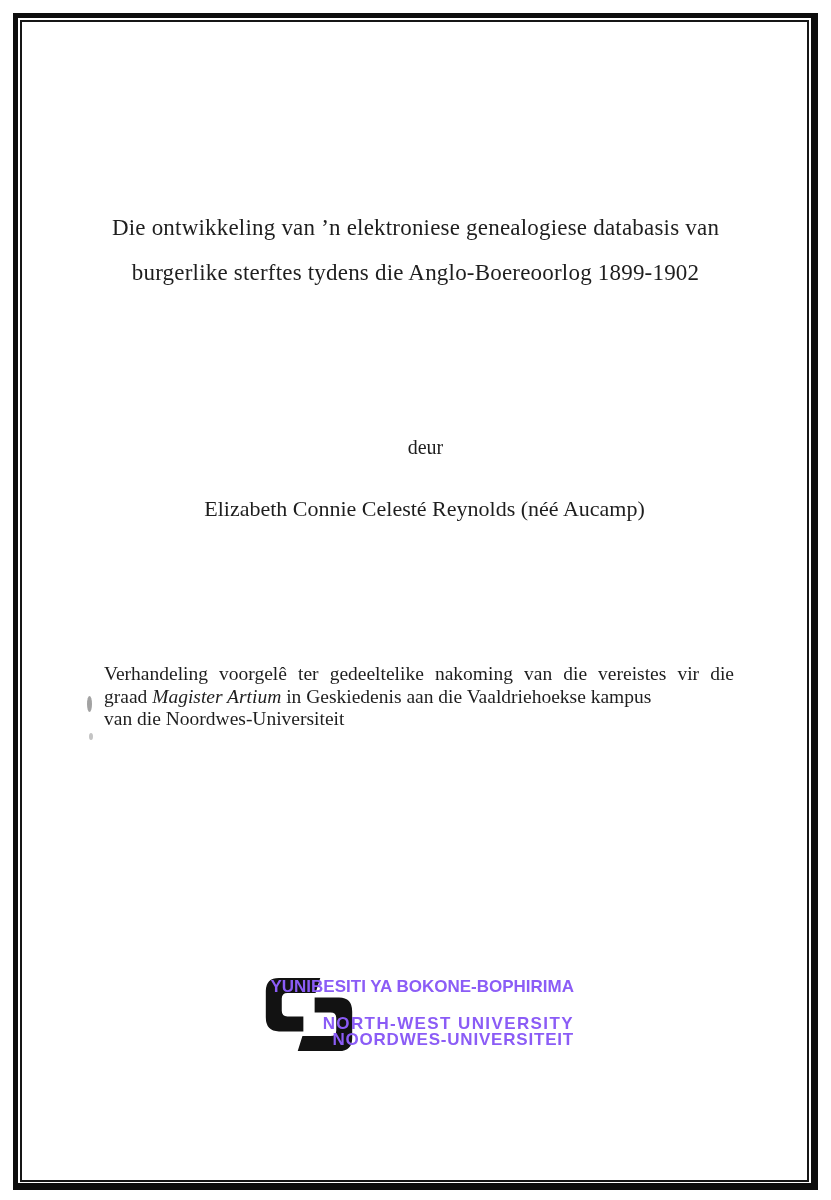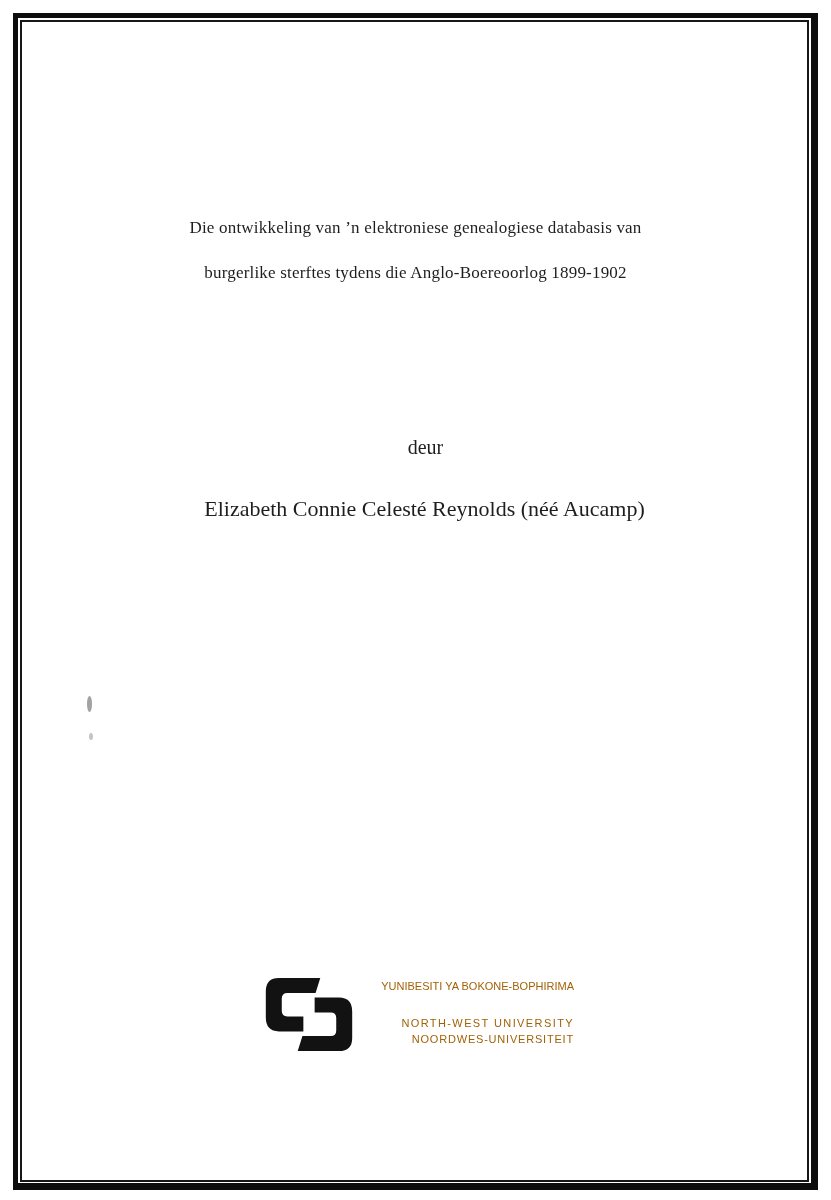--- a/index.html
+++ b/index.html
@@ -22,21 +22,21 @@
     border:5px solid var(--frame);
     border-right-width:7px;border-bottom-width:7px;
   }
   .frame-inner{
     position:absolute;left:20px;top:20px;right:22px;bottom:18px;
     border:2px solid #171717;
   }
   .title{
     position:absolute;left:40px;right:40px;top:205px;
     text-align:center;
-    font-size:17px;line-height:45px;
+    font-size:23px;line-height:45px;
     letter-spacing:0.2px;
   }
   .byline{
     position:absolute;left:0;right:0;top:436px;
     text-align:center;
     padding-left:20px;
     font-size:20px;
   }
   .author{
     position:absolute;left:0;right:0;top:496px;
@@ -59,23 +59,23 @@
   }
   .logo{
     position:absolute;left:257px;top:976px;width:330px;height:80px;
   }
   .logo-mark{position:absolute;left:0;top:0;}
   .logo-mark path{fill:#121212;}
   .logo-text{
     position:absolute;left:61px;top:3px;width:256px;
     text-align:right;direction:rtl;
     font-family:"Liberation Sans", sans-serif;
-    font-weight:400;
-    font-size:11px;line-height:15.9px;
-    color:#a16207;
+    font-weight:700;
+    font-size:17px;line-height:15.9px;
+    color:#8b5cf6;
     white-space:nowrap;
   }
   .logo-text .ls1{letter-spacing:1.4px;margin-top:21px;}
   .logo-text .ls2{letter-spacing:0.8px;}
   .speck{
     position:absolute;background:#555;border-radius:50%;
     opacity:0.55;
   }
   .speck.a{left:87px;top:696px;width:5px;height:16px;}
   .speck.b{left:89px;top:733px;width:4px;height:7px;opacity:0.35;}
@@ -90,20 +90,25 @@
 
   <div class="title">
     <div>Die ontwikkeling van ’n elektroniese genealogiese databasis van</div>
     <div>burgerlike sterftes tydens die Anglo-Boereoorlog 1899-1902</div>
   </div>
 
   <div class="byline">deur</div>
 
   <div class="author">Elizabeth Connie Celesté Reynolds (néé Aucamp)</div>
 
+  <div class="statement">
+    <div class="justified">Verhandeling voorgelê ter gedeeltelike nakoming van die vereistes vir die</div>
+    <div><span>graad </span><span class="it">Magister Artium</span><span> in Geskiedenis aan die Vaaldriehoekse kampus</span></div>
+    <div>van die Noordwes-Universiteit</div>
+  </div>
 
 
   <div class="logo">
     <svg class="logo-mark" width="104" height="77" viewBox="0 0 98 82" aria-hidden="true">
       <path d="M61 2 L17 2 Q3 2 3 16 L3 44 Q3 59 17 59 L43 59 L43 43 L26 43 Q20 43 20 37 L20 24 Q20 18 26 18 L56 18 Z"></path>
       <path d="M37 80 L81 80 Q95 80 95 66 L95 38 Q95 23 81 23 L55 23 L55 39 L72 39 Q78 39 78 45 L78 58 Q78 64 72 64 L42 64 Z"></path>
     </svg>
     <div class="logo-text">
       <div>YUNIBESITI YA BOKONE-BOPHIRIMA</div>
       <div class="ls1">NORTH-WEST UNIVERSITY</div>

